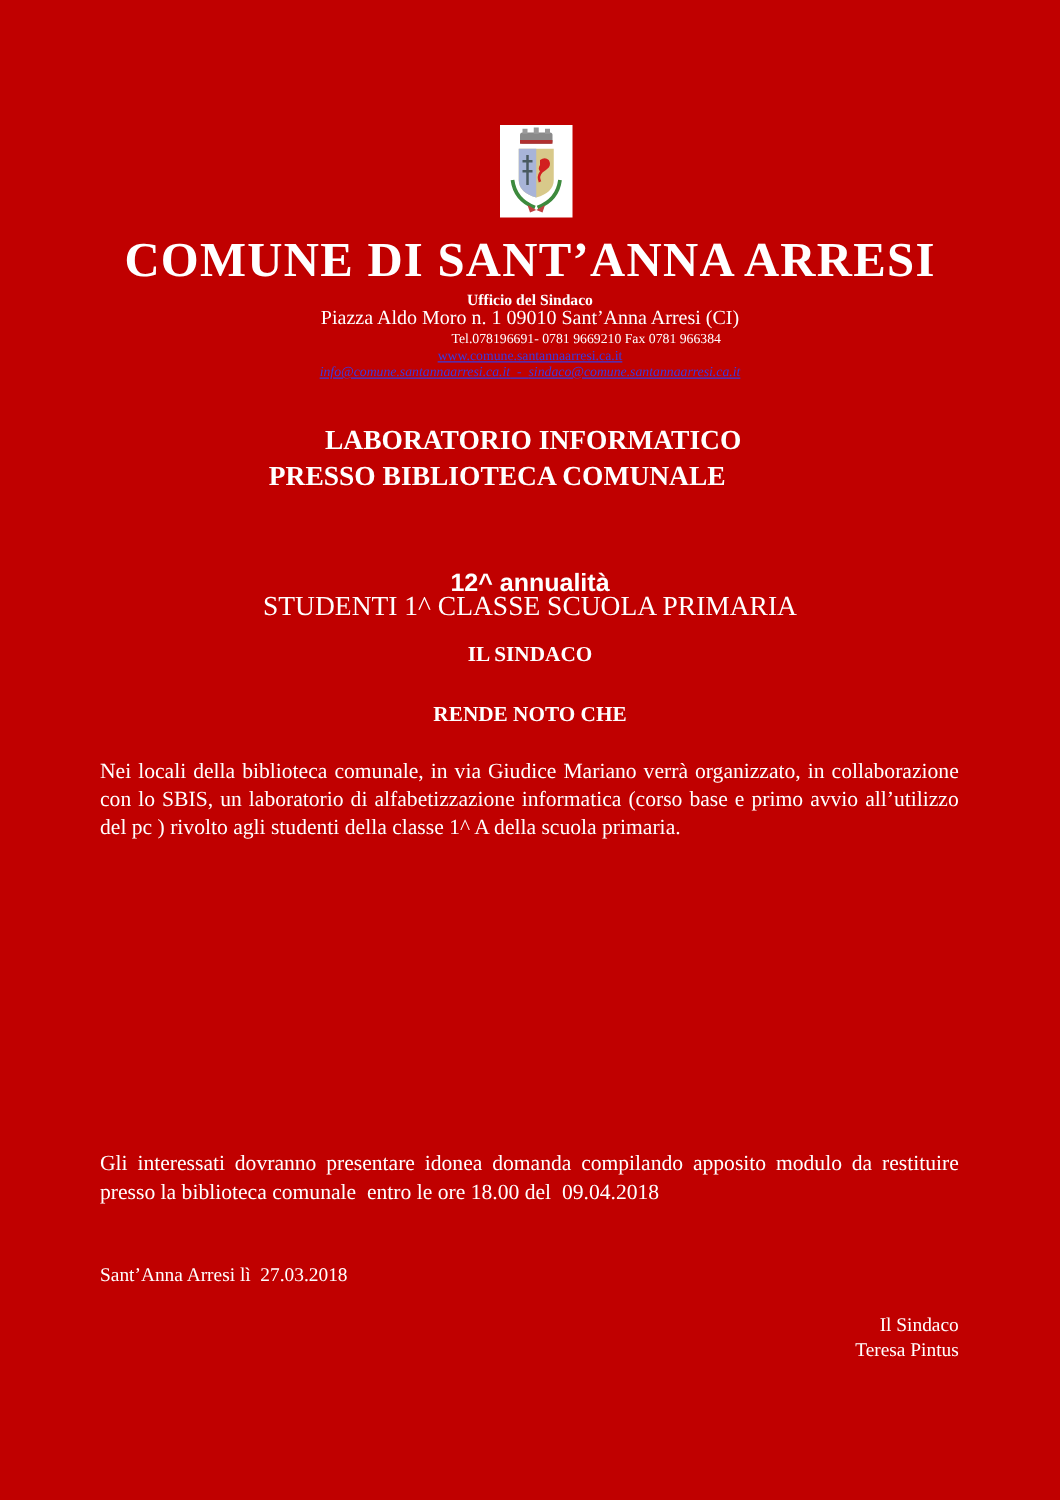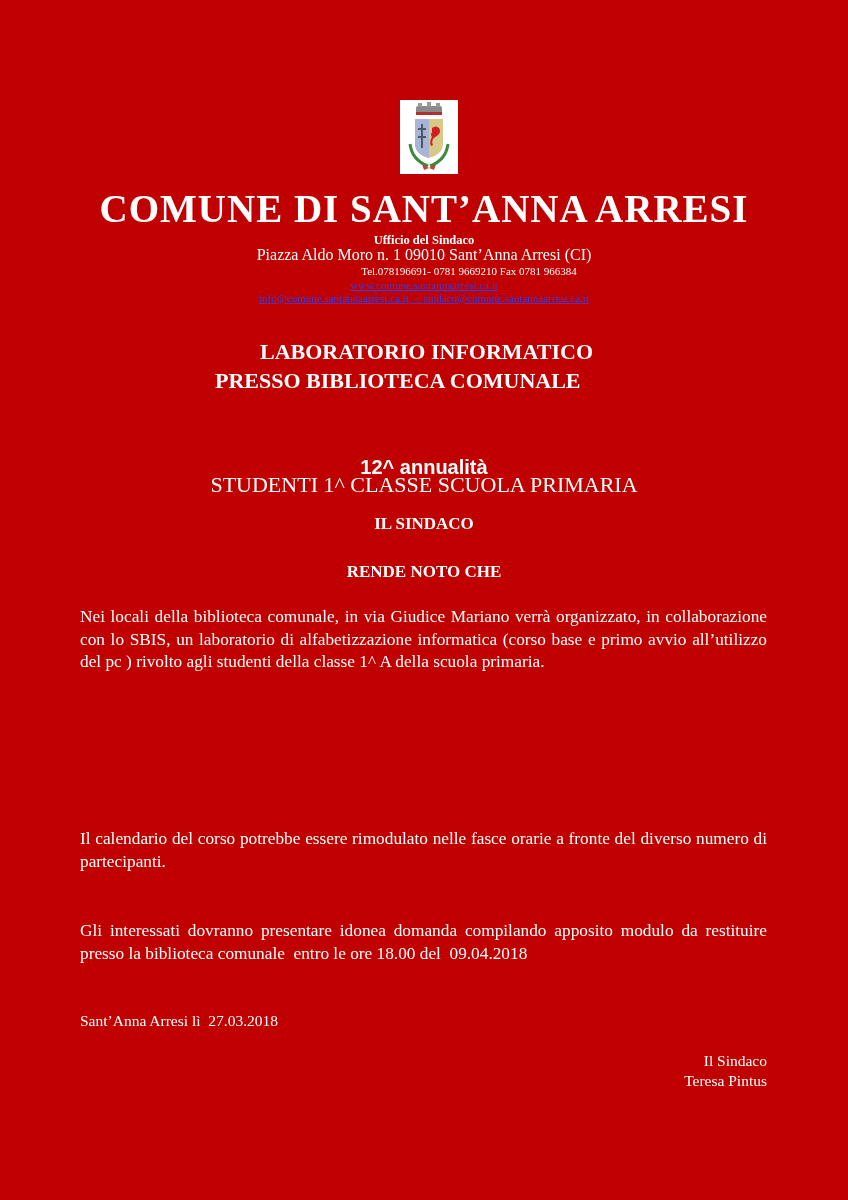--- a/index.html
+++ b/index.html
@@ -15,21 +15,21 @@
     .center { left: 0; width: 848px; text-align: center; }
 
     
     #logo { left: 400px; top: 100px; width: 58px; height: 74px; background: #fff; }
 
     #title { top: 186px; font-size: 39px; font-weight: bold; letter-spacing: 1px; white-space: nowrap; }
     #office { top: 233px; font-size: 12.5px; font-weight: bold; }
     #address { top: 246px; font-size: 16px; }
     #tel { top: 265px; font-size: 11px; margin-left: 45px; }
     #web { top: 279px; font-size: 11px; }
-    #emails { top: 292px; font-size: 11px; }
+    #emails { top: 292px; font-size: 11px; font-style: italic; }
     .link { color: #3a3ae0; text-decoration: underline; margin-top: 24px; }
 
     .h1 { font-size: 22px; font-weight: bold; white-space: nowrap; }
     #lab1 { left: 260px; top: 339px; }
     #lab2 { left: 215px; top: 368px; }
     #students { top: 428px; font-size: 22px; font-weight: normal; margin-top: 44px; }
     #annual { top: 456px; font-size: 20px; font-weight: bold; font-family: "Liberation Sans", sans-serif; }
     #sindaco-head { top: 514px; font-size: 17px; font-weight: bold; }
     #rende { top: 562px; font-size: 17px; font-weight: bold; }
 
@@ -91,21 +91,20 @@
 <div id="rende" class="abs center">RENDE NOTO CHE</div>
 
 <div id="p1" class="abs para">
   <span>Nei locali della biblioteca comunale, in via Giudice Mariano verrà organizzato, in collaborazione con lo SBIS, </span><b>un laboratorio di alfabetizzazione informatica</b><span> (corso base e primo avvio all’utilizzo del pc ) rivolto agli studenti della classe 1^ A della scuola primaria.</span>
 </div>
 
 <div id="p2" class="abs para">
 </div>
 
 <div id="p3" class="abs para">
-  <div>Il calendario del corso potrebbe essere rimodulato nelle fasce orarie a fronte del diverso numero di partecipanti.</div>
 </div>
 
 <div id="p4" class="abs para">
   <span>Gli interessati dovranno presentare idonea domanda compilando apposito modulo </span><b>da restituire presso la biblioteca comunale</b><span style="white-space:pre-wrap">  entro le ore 18.00 del  09.04.2018</span>
 </div>
 
 <div id="dateline" class="abs" style="white-space:pre">Sant’Anna Arresi lì  27.03.2018</div>
 
 <div id="signature" class="abs">
   <div>Il Sindaco</div>

